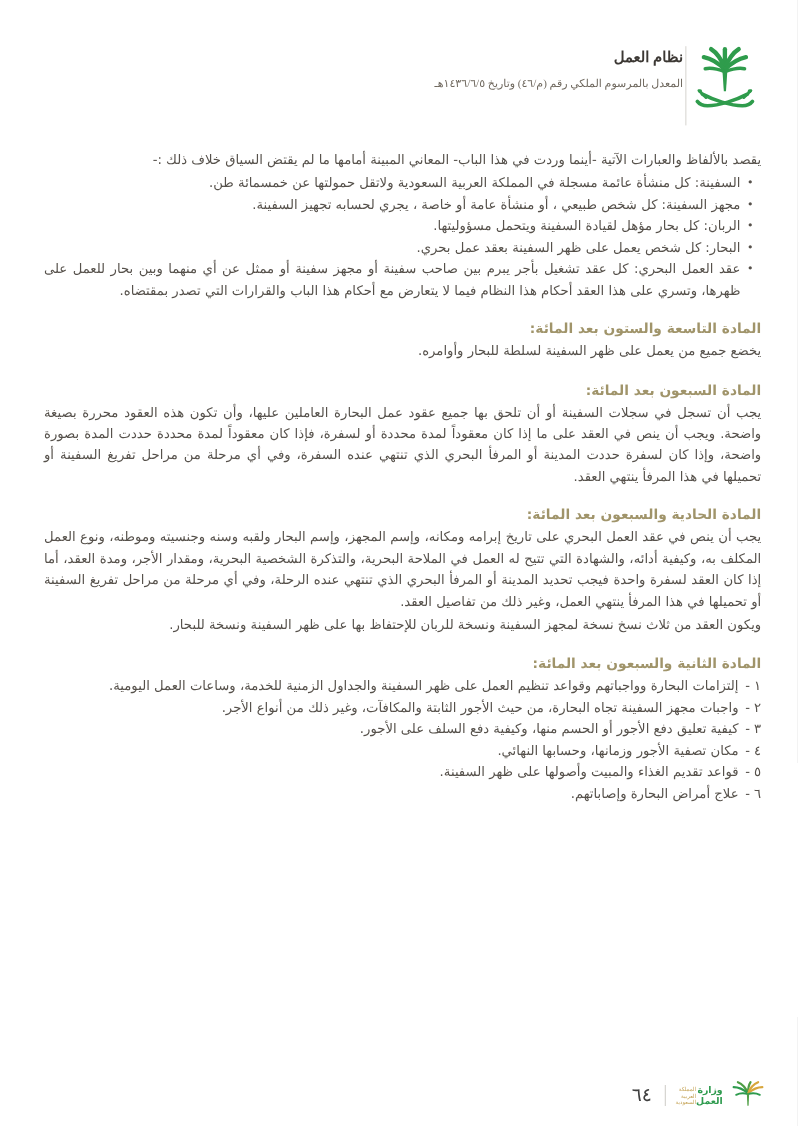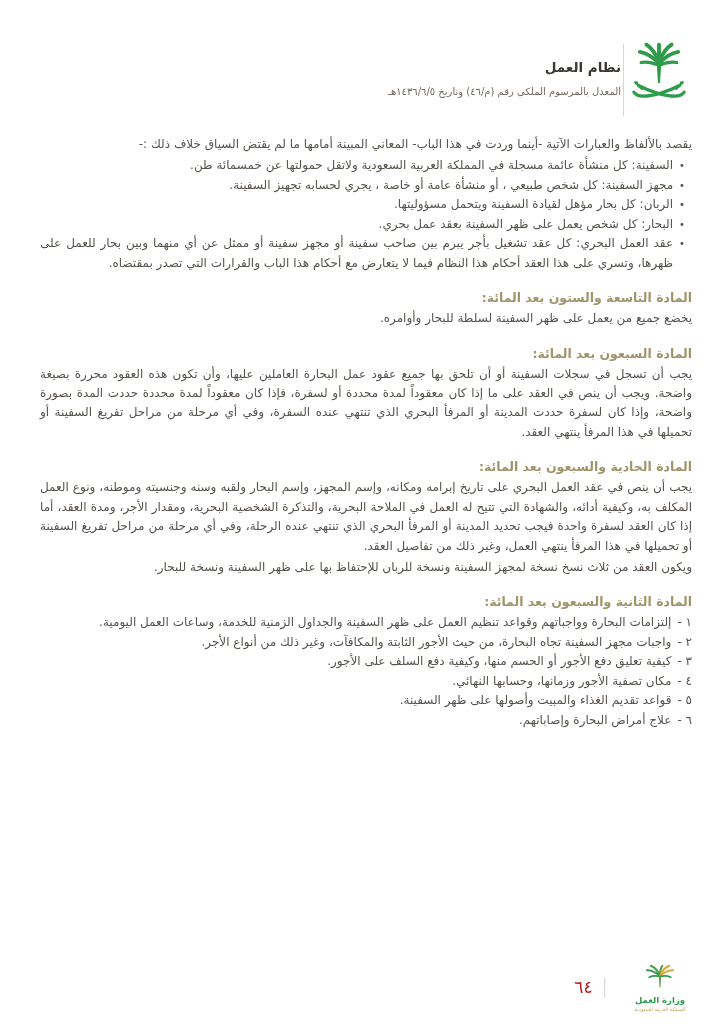--- a/index.html
+++ b/index.html
@@ -9,46 +9,46 @@
     margin:0 auto;
     background:#ffffff;
     font-family:"DejaVu Sans",sans-serif;
     direction:rtl;
     overflow:hidden;
     box-sizing:border-box;
   }
   .content{padding:40px 33px 0 40px;}
 
   
-  .header{display:flex;align-items:center;gap:2px;}
+  .header{display:flex;align-items:flex-start;gap:2px;font-family:Liberation Serif, serif;}
   .emblem-box{flex:0 0 auto;padding-top:0;}
   .hsep{flex:0 0 auto;width:1px;height:72px;background:#d9d7d3;margin-top:2px;}
   .htext{flex:1 1 auto;text-align:right;padding-top:3px;}
   .htitle{font-size:13.5px;font-weight:bold;color:#3c3834;margin:0 0 7px 0;}
   .hmeta{font-size:10px;color:#6f685e;line-height:1.95;}
 
   
   .article{margin-top:17px;}
   .a-heading{color:#a0946a;font-weight:bold;font-size:12.5px;margin:0 0 4px 0;}
   .para{font-size:12px;color:#56514b;line-height:1.62;text-align:justify;margin:0 0 2px 0;}
   .bullets{margin-top:1px;}
   .b-row{display:flex;padding-right:7px;font-size:12px;color:#56514b;line-height:1.62;}
   .b-dot{flex:0 0 auto;margin-left:6px;font-size:10px;padding-top:2px;color:#56514b;}
   .b-text{flex:1 1 auto;text-align:justify;}
   .n-row{display:flex;font-size:12px;color:#56514b;line-height:1.62;}
   .n-num{flex:0 0 auto;margin-left:6px;white-space:nowrap;}
   .n-text{flex:1 1 auto;text-align:justify;}
 
   
   .footer{position:absolute;bottom:12px;right:22px;display:flex;align-items:center;gap:9px;}
-  .ministry{display:flex;flex-direction:column;align-items:center;width:86px;}
+  .ministry{display:flex;flex-direction:row;align-items:center;width:86px;}
   .ministry-name{font-size:8.5px;font-weight:bold;color:#2e9b4e;margin-top:1px;}
   .ministry-sub{font-size:5px;color:#c4a254;margin-top:1px;letter-spacing:.4px;}
   .f-divider{color:#cfcdc9;font-size:19px;font-weight:100;line-height:1;transform:translateY(-1px);}
-  .f-pagenum{font-size:17px;color:#b91c1c;line-height:1;}
+  .f-pagenum{font-size:17px;color:#404040;line-height:1;}
 </style>
 </head>
 <body>
 
 <div class="page">
   <div class="content">
 
     <div class="header">
       <div class="emblem-box">
         <svg width="66" height="74" viewBox="0 0 100 110" aria-hidden="true">

